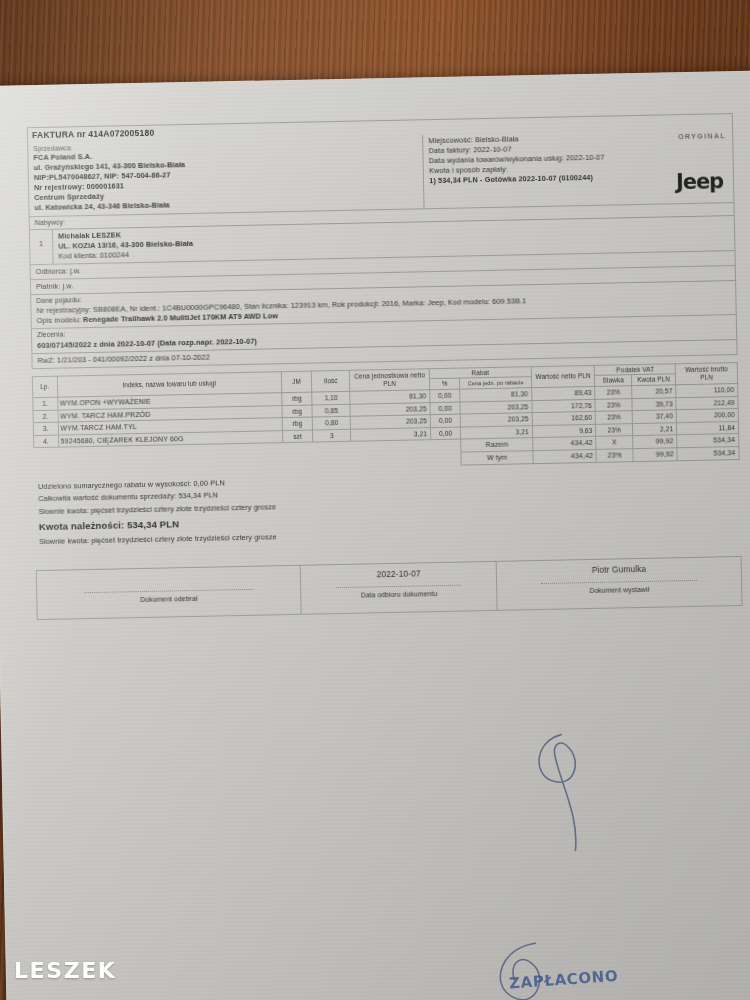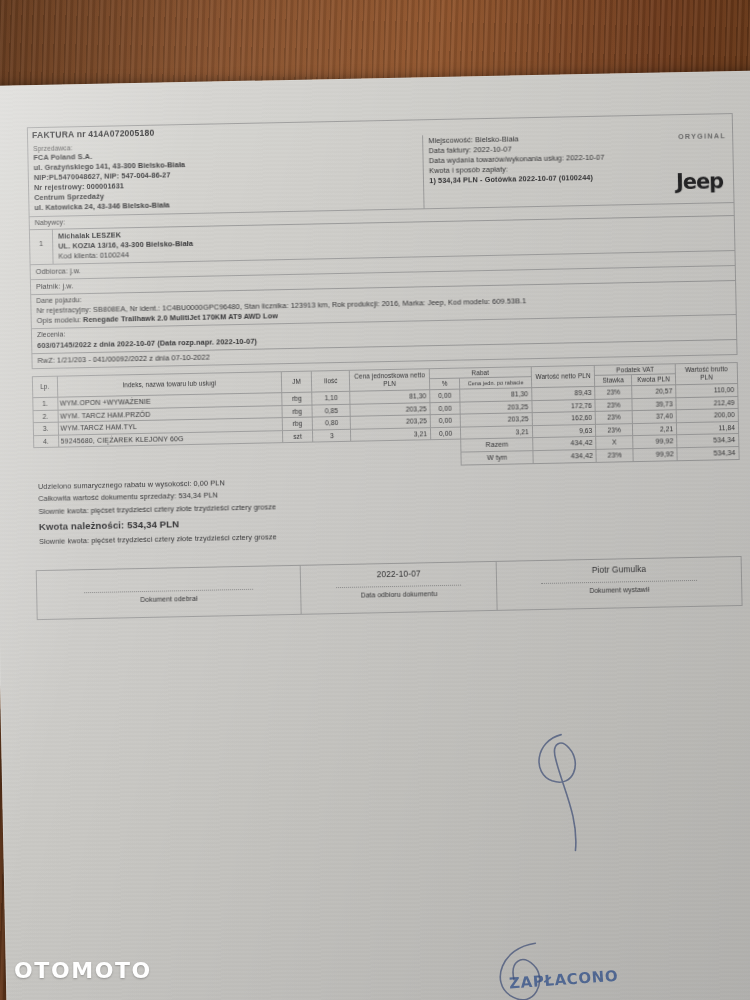--- a/index.html
+++ b/index.html
@@ -291,13 +291,13 @@
   </svg>
 
   <div id="stamp">ZAPŁACONO</div>
 
   <svg class="ink" style="left:470px;top:860px;width:120px;height:150px" viewBox="0 0 120 150">
     <path d="M60 8 C26 12 14 46 34 60 C58 76 72 44 58 30 C46 18 34 26 38 44" fill="none" stroke="#41527e" stroke-width="1.6" stroke-linecap="round"></path>
     <path d="M44 96 C20 100 16 130 38 134 C58 138 62 116 50 110" fill="none" stroke="#41527e" stroke-width="1.6" stroke-linecap="round"></path>
   </svg>
 </div>
 
-<div id="otomoto">OTOMOTO</div>
+<div id="otomoto">LESZEK</div>
 
 </body></html>

